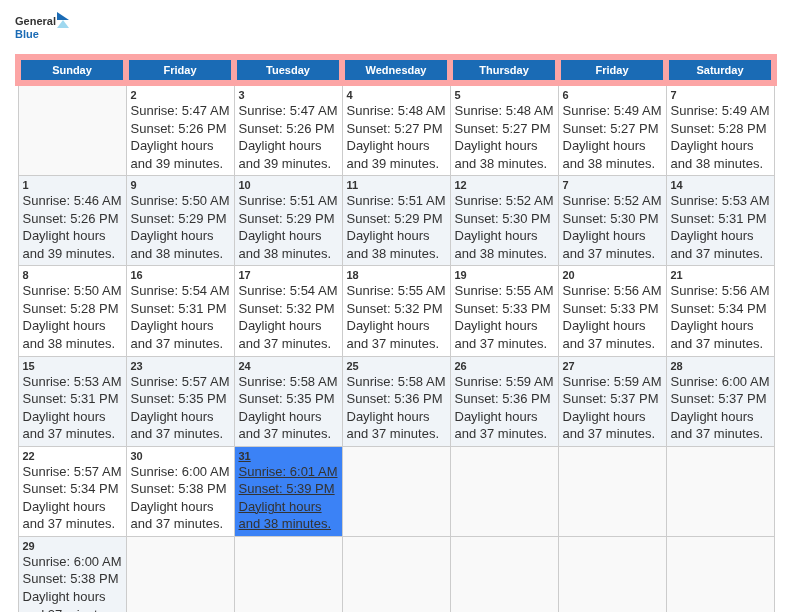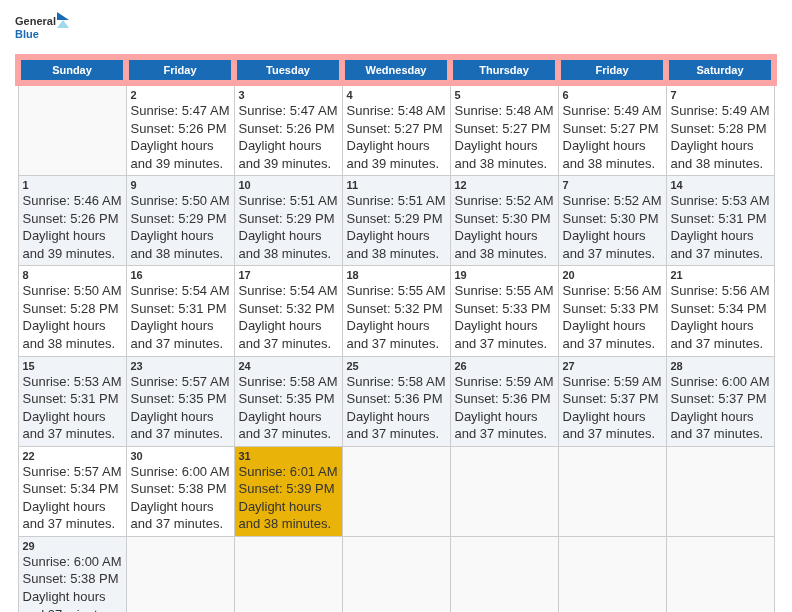--- a/index.html
+++ b/index.html
@@ -147,21 +147,21 @@
           <td style="background: rgb(240, 244, 248);"><span class="day-num">23</span><span class="day-info">Sunrise: 5:57 AM<br>Sunset: 5:35 PM<br>Daylight hours<br>and 37 minutes.</span></td>
           <td style="background: rgb(240, 244, 248);"><span class="day-num">24</span><span class="day-info">Sunrise: 5:58 AM<br>Sunset: 5:35 PM<br>Daylight hours<br>and 37 minutes.</span></td>
           <td style="background: rgb(240, 244, 248);"><span class="day-num">25</span><span class="day-info">Sunrise: 5:58 AM<br>Sunset: 5:36 PM<br>Daylight hours<br>and 37 minutes.</span></td>
           <td style="background: rgb(240, 244, 248);"><span class="day-num">26</span><span class="day-info">Sunrise: 5:59 AM<br>Sunset: 5:36 PM<br>Daylight hours<br>and 37 minutes.</span></td>
           <td style="background: rgb(240, 244, 248);"><span class="day-num">27</span><span class="day-info">Sunrise: 5:59 AM<br>Sunset: 5:37 PM<br>Daylight hours<br>and 37 minutes.</span></td>
           <td style="background: rgb(240, 244, 248);"><span class="day-num">28</span><span class="day-info">Sunrise: 6:00 AM<br>Sunset: 5:37 PM<br>Daylight hours<br>and 37 minutes.</span></td>
         </tr>
         <tr>
           <td style="background: rgb(255, 255, 255);"><span class="day-num">22</span><span class="day-info">Sunrise: 5:57 AM<br>Sunset: 5:34 PM<br>Daylight hours<br>and 37 minutes.</span></td>
           <td style="background: rgb(255, 255, 255);"><span class="day-num">30</span><span class="day-info">Sunrise: 6:00 AM<br>Sunset: 5:38 PM<br>Daylight hours<br>and 37 minutes.</span></td>
-          <td style="background: #eab308;"><span class="day-num">31</span><span class="day-info">Sunrise: 6:01 AM<br>Sunset: 5:39 PM<br>Daylight hours<br>and 38 minutes.</span></td>
+          <td style="background: #3b82f6; text-decoration: underline;"><span class="day-num">31</span><span class="day-info">Sunrise: 6:01 AM<br>Sunset: 5:39 PM<br>Daylight hours<br>and 38 minutes.</span></td>
           <td class="empty-cell" style="background: rgb(249, 249, 249);"></td>
           <td class="empty-cell" style="background: rgb(249, 249, 249);"></td>
           <td class="empty-cell" style="background: rgb(249, 249, 249);"></td>
           <td class="empty-cell" style="background: rgb(249, 249, 249);"></td>
         </tr>
         <tr>
           <td style="background: rgb(240, 244, 248);"><span class="day-num">29</span><span class="day-info">Sunrise: 6:00 AM<br>Sunset: 5:38 PM<br>Daylight hours<br>and 37 minutes.</span></td>
           <td class="empty-cell" style="background: rgb(249, 249, 249);"></td>
           <td class="empty-cell" style="background: rgb(249, 249, 249);"></td>
           <td class="empty-cell" style="background: rgb(249, 249, 249);"></td>

